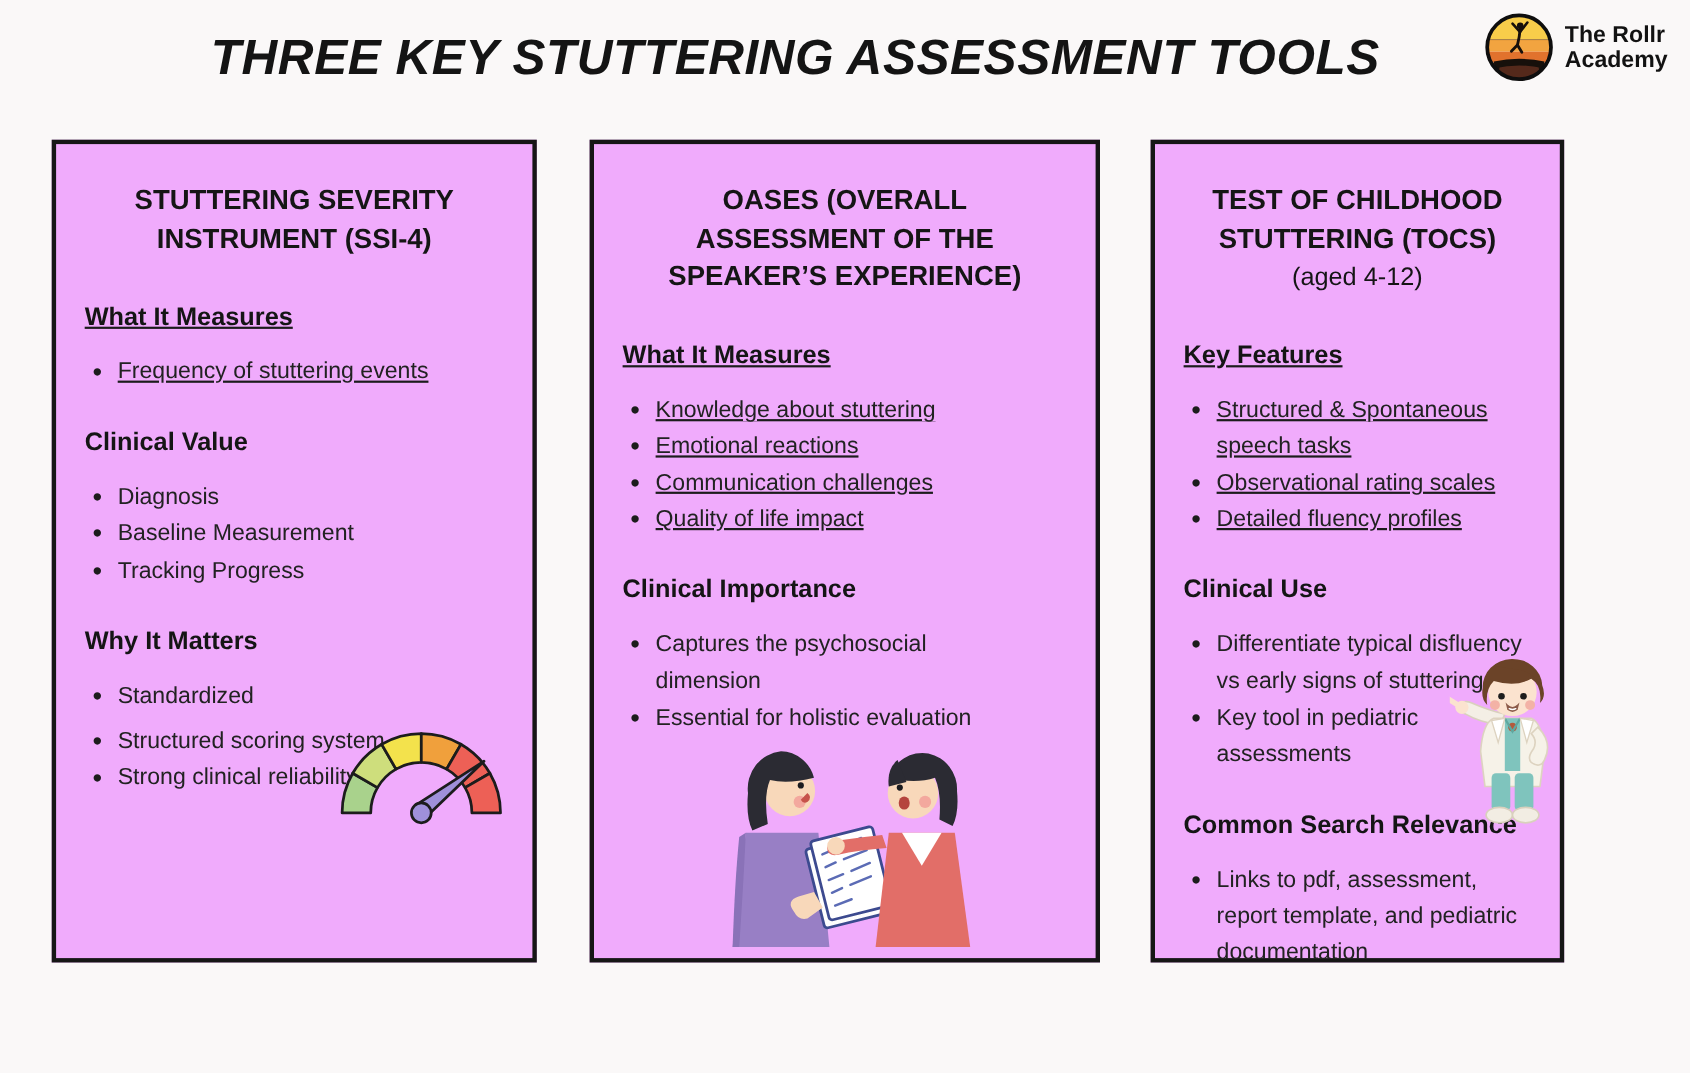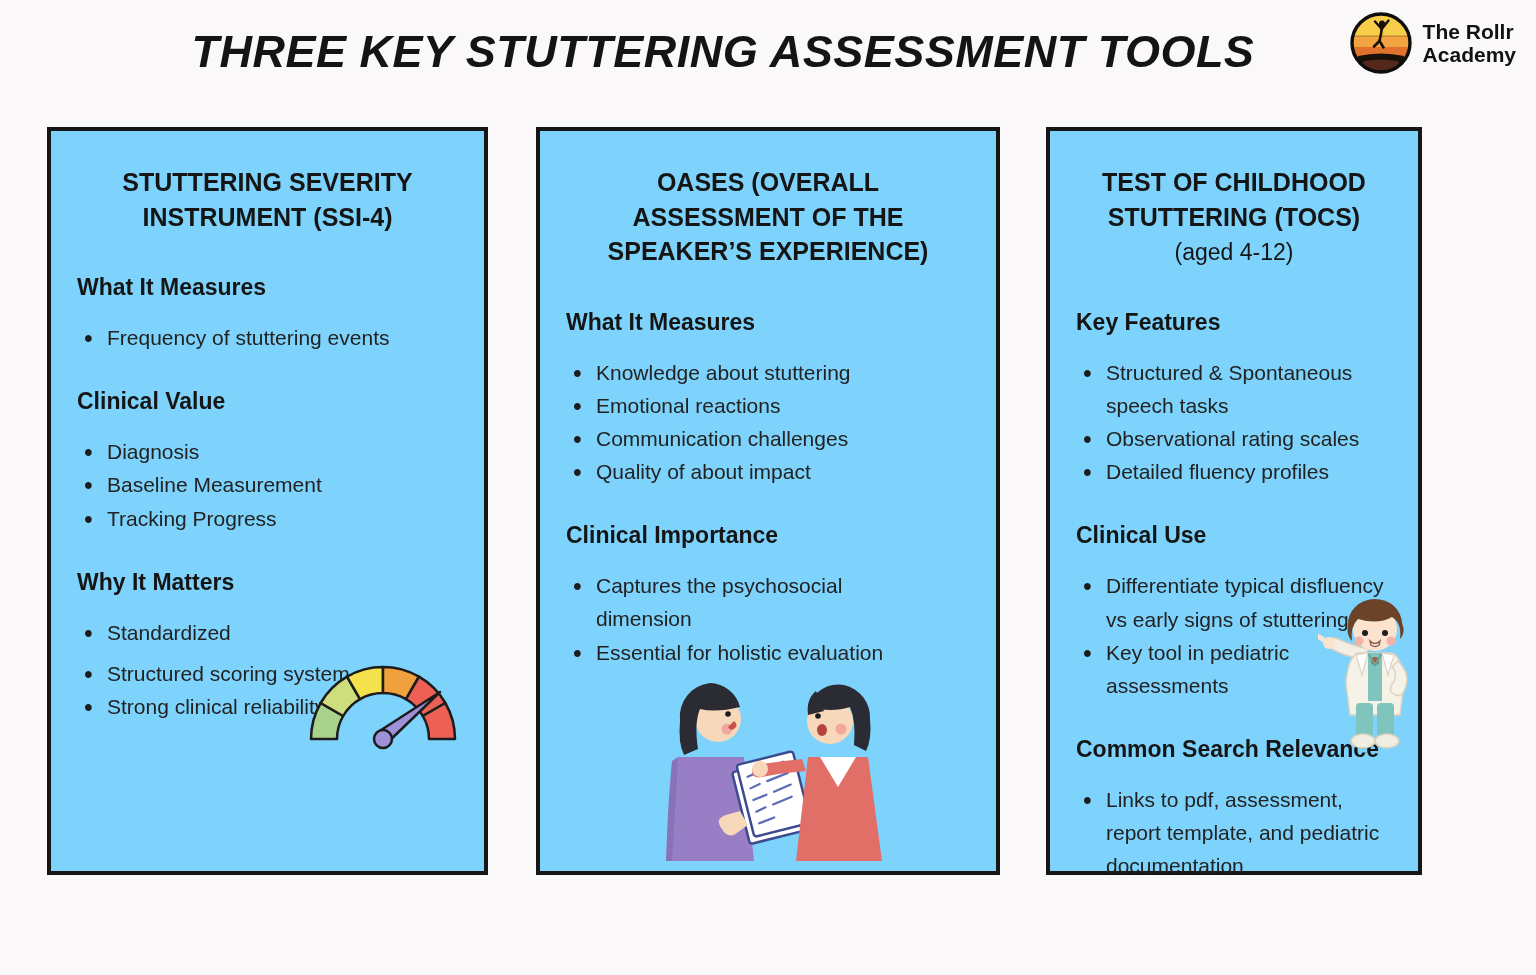--- a/index.html
+++ b/index.html
@@ -36,21 +36,21 @@
     font-size: 21px;
     font-weight: 800;
     line-height: 1.1;
     color: #121212;
   }
 
   .card {
     position: absolute;
     top: 127px;
     height: 748px;
-    background: #7dd3fc;
+    background: #f0abfc;
     border: 4px solid #161616;
     padding: 30px 26px 24px 26px;
     overflow: visible;
   }
   .card-1 { left: 47px;   width: 441px; }
   .card-2 { left: 536px;  width: 464px; }
   .card-3 { left: 1046px; width: 376px; }
 
   .card-title {
     text-align: center;
@@ -59,21 +59,21 @@
     line-height: 1.38;
     margin: 4px 4px 40px 4px;
     color: #151515;
   }
   .card-title .title-note {
     font-weight: 500;
     font-size: 23px;
   }
 
   .section { margin-top: 34px; }
-  .section:first-of-type { margin-top: 0; }
+  .section:first-of-type { margin-top: 0; text-decoration: underline; }
   .section-heading {
     font-size: 23px;
     font-weight: 800;
     margin-bottom: 20px;
     color: #151515;
   }
   ul.bullets { list-style: none; }
   ul.bullets li {
     position: relative;
     font-size: 21px;
@@ -189,21 +189,21 @@
 
 <section class="card card-2">
   <h2 class="card-title">OASES (OVERALL ASSESSMENT OF THE SPEAKER’S EXPERIENCE)</h2>
 
   <div class="section">
     <h3 class="section-heading">What It Measures</h3>
     <ul class="bullets">
       <li>Knowledge about stuttering</li>
       <li>Emotional reactions</li>
       <li>Communication challenges</li>
-      <li>Quality of about impact</li>
+      <li>Quality of life impact</li>
     </ul>
   </div>
 
   <div class="section">
     <h3 class="section-heading">Clinical Importance</h3>
     <ul class="bullets" style="max-width:370px">
       <li>Captures the psychosocial dimension</li>
       <li>Essential for holistic evaluation</li>
     </ul>
   </div>

